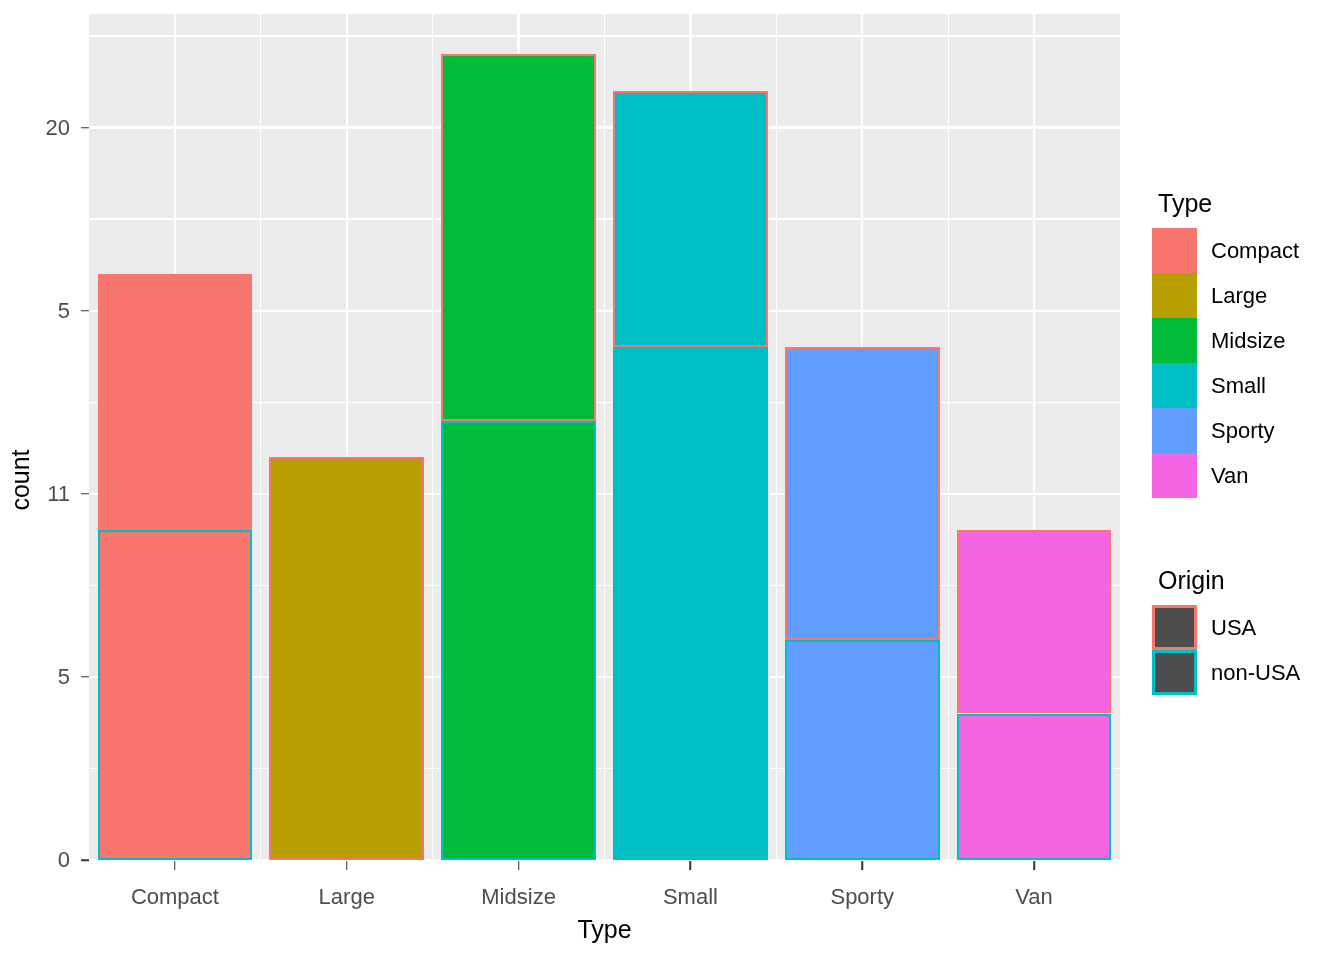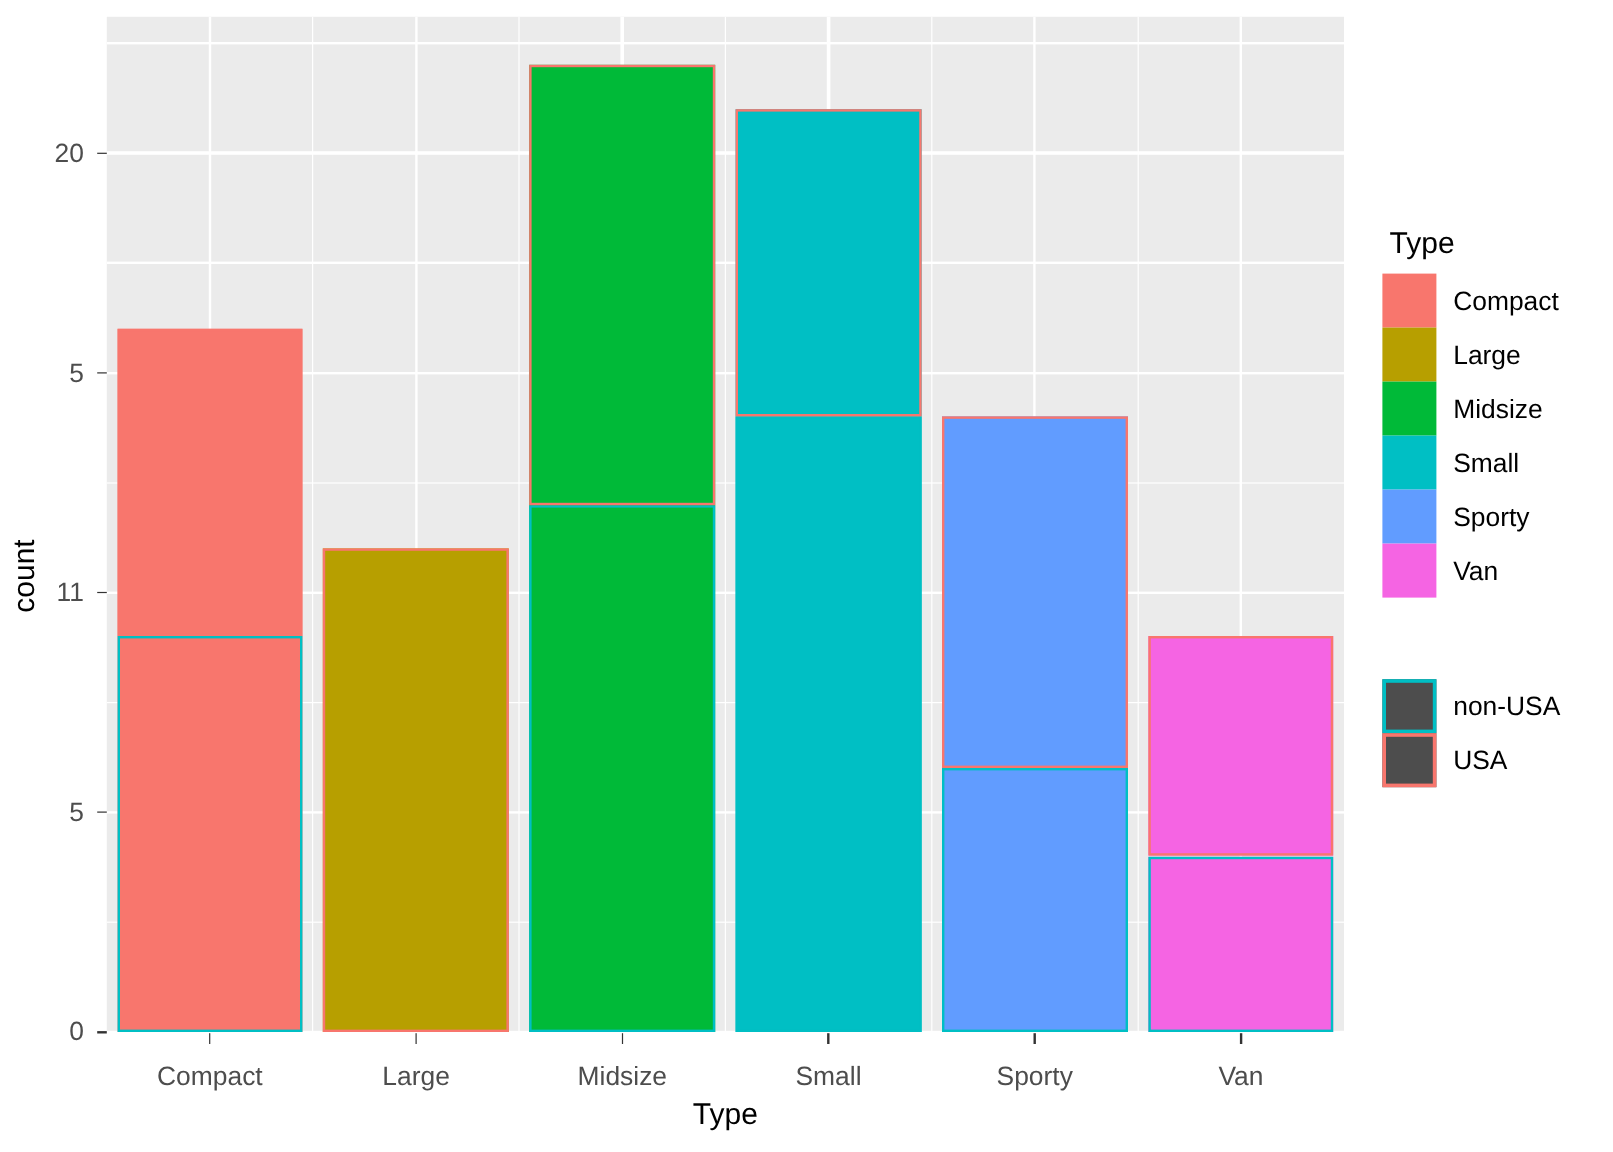--- a/index.html
+++ b/index.html
@@ -236,27 +236,28 @@
         <div class="legend-row">
           <div class="legend-key" style="background: rgb(97, 156, 255);"></div>
           <div class="legend-label">Sporty</div>
         </div>
         <div class="legend-row">
           <div class="legend-key" style="background: rgb(245, 100, 227);"></div>
           <div class="legend-label">Van</div>
         </div>
       </div>
       <div class="legend-block" style="top: 552px;">
+        <div class="legend-title">Origin</div>
+        <div class="legend-row">
+          <div class="legend-key origin-key" style="border-color: rgb(248, 118, 109); background: rgb(77, 77, 77);"></div>
+          <div class="legend-label">USA</div>
+        </div>
         <div class="legend-row">
           <div class="legend-key origin-key" style="border-color: rgb(0, 191, 196); background: rgb(77, 77, 77);"></div>
           <div class="legend-label">non-USA</div>
-        </div>
-        <div class="legend-row">
-          <div class="legend-key origin-key" style="border-color: rgb(248, 118, 109); background: rgb(77, 77, 77);"></div>
-          <div class="legend-label">USA</div>
         </div>
       </div>
     </div>
 
 <div class="y-tick-mark" style="top: 860px;"></div>
     <div class="y-tick-mark" style="top: 676.883px;"></div>
     <div class="y-tick-mark" style="top: 493.766px;"></div>
     <div class="y-tick-mark" style="top: 310.649px;"></div>
     <div class="y-tick-mark" style="top: 127.532px;"></div>
   </div>

